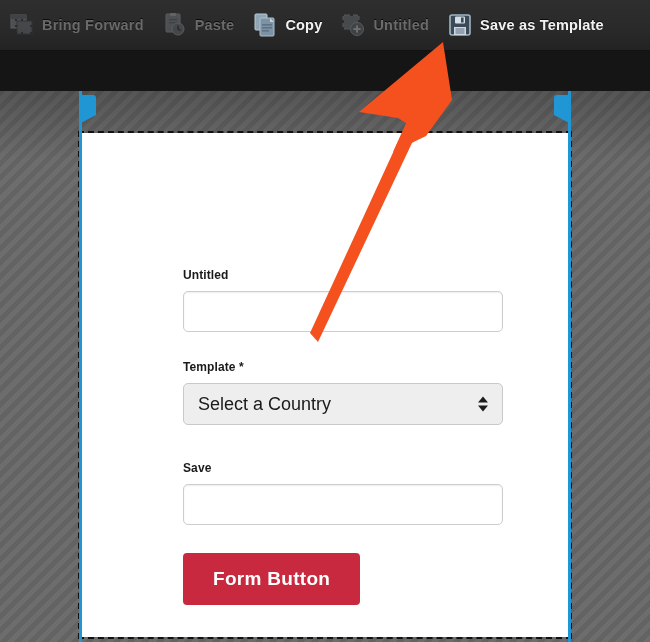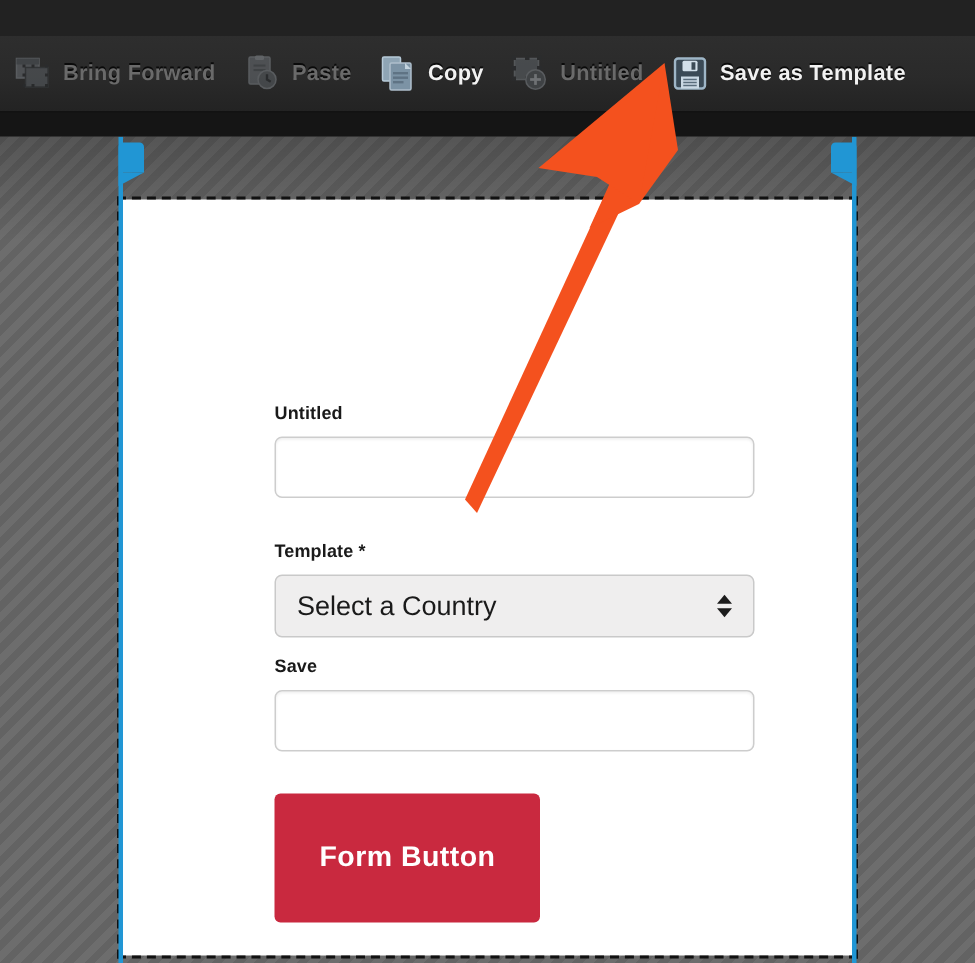--- a/index.html
+++ b/index.html
@@ -21,21 +21,20 @@
     position: absolute;
     left: 0; top: 0;
     width: 650px;
     height: 51px;
     background: linear-gradient(180deg, #2e2e2e 0%, #2a2a2a 55%, #232323 100%);
     border-bottom: 1px solid #121212;
     display: flex;
     align-items: center;
     box-sizing: border-box;
     z-index: 40;
-    margin-top: 24px;
   }
   #toolbar-strip {
     position: absolute;
     left: 0; top: 51px;
     width: 650px; height: 40px;
     background: #151515;
     z-index: 39;
   }
   .tb-item {
     display: flex;
@@ -160,21 +159,21 @@
     margin-bottom: 28px;
   }
   .select-box {
     position: relative;
     width: 100%;
     height: 42px;
     box-sizing: border-box;
     background: #efeeee;
     border: 1px solid #c9c9c9;
     border-radius: 5px;
-    margin-bottom: 12px;
+    margin-bottom: 36px;
     display: flex;
     align-items: center;
     padding: 0 14px;
   }
   .select-text {
     font-size: 18px;
     color: #1a1a1a;
   }
   .select-arrows {
     position: absolute;
@@ -199,21 +198,21 @@
   }
   #form-button {
     display: inline-block;
     background: #c9293f;
     color: #ffffff;
     font-size: 19px;
     font-weight: bold;
     letter-spacing: .3px;
     border: none;
     border-radius: 4px;
-    padding: 32px 30px;
+    padding: 15px 30px;
     font-family: "Liberation Sans", sans-serif;
     cursor: pointer;
   }
 
   
   #arrow-layer {
     position: absolute;
     left: 0; top: 0;
     width: 650px; height: 642px;
     z-index: 60;

